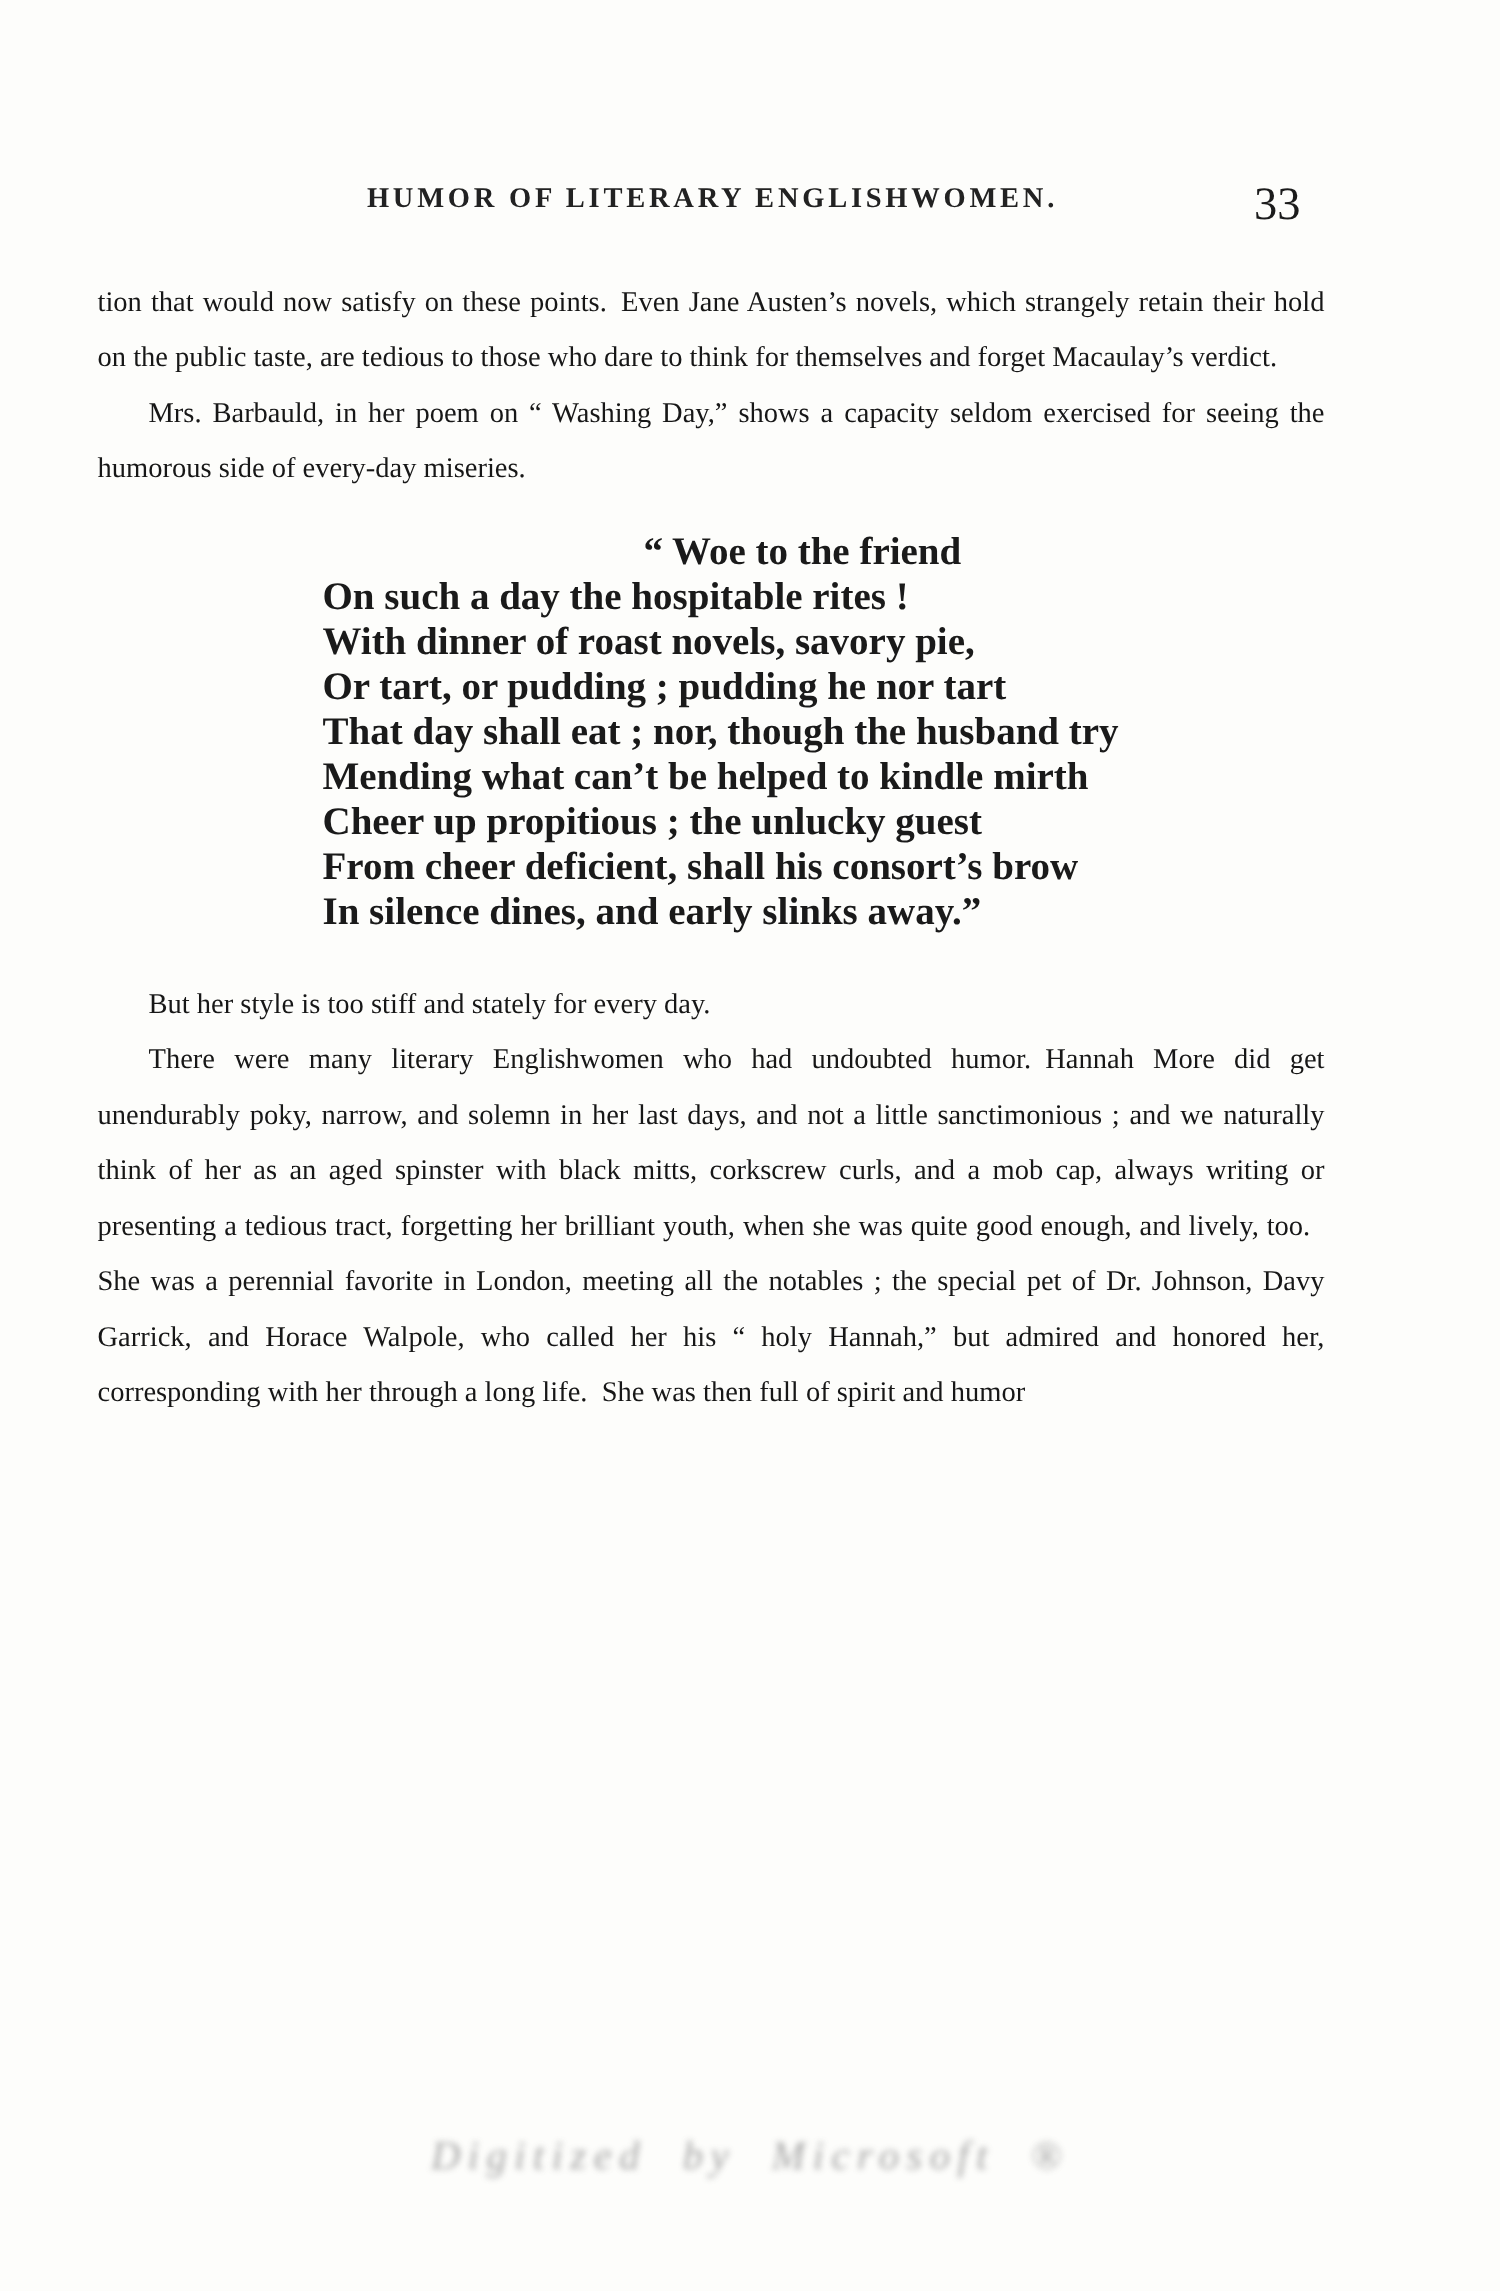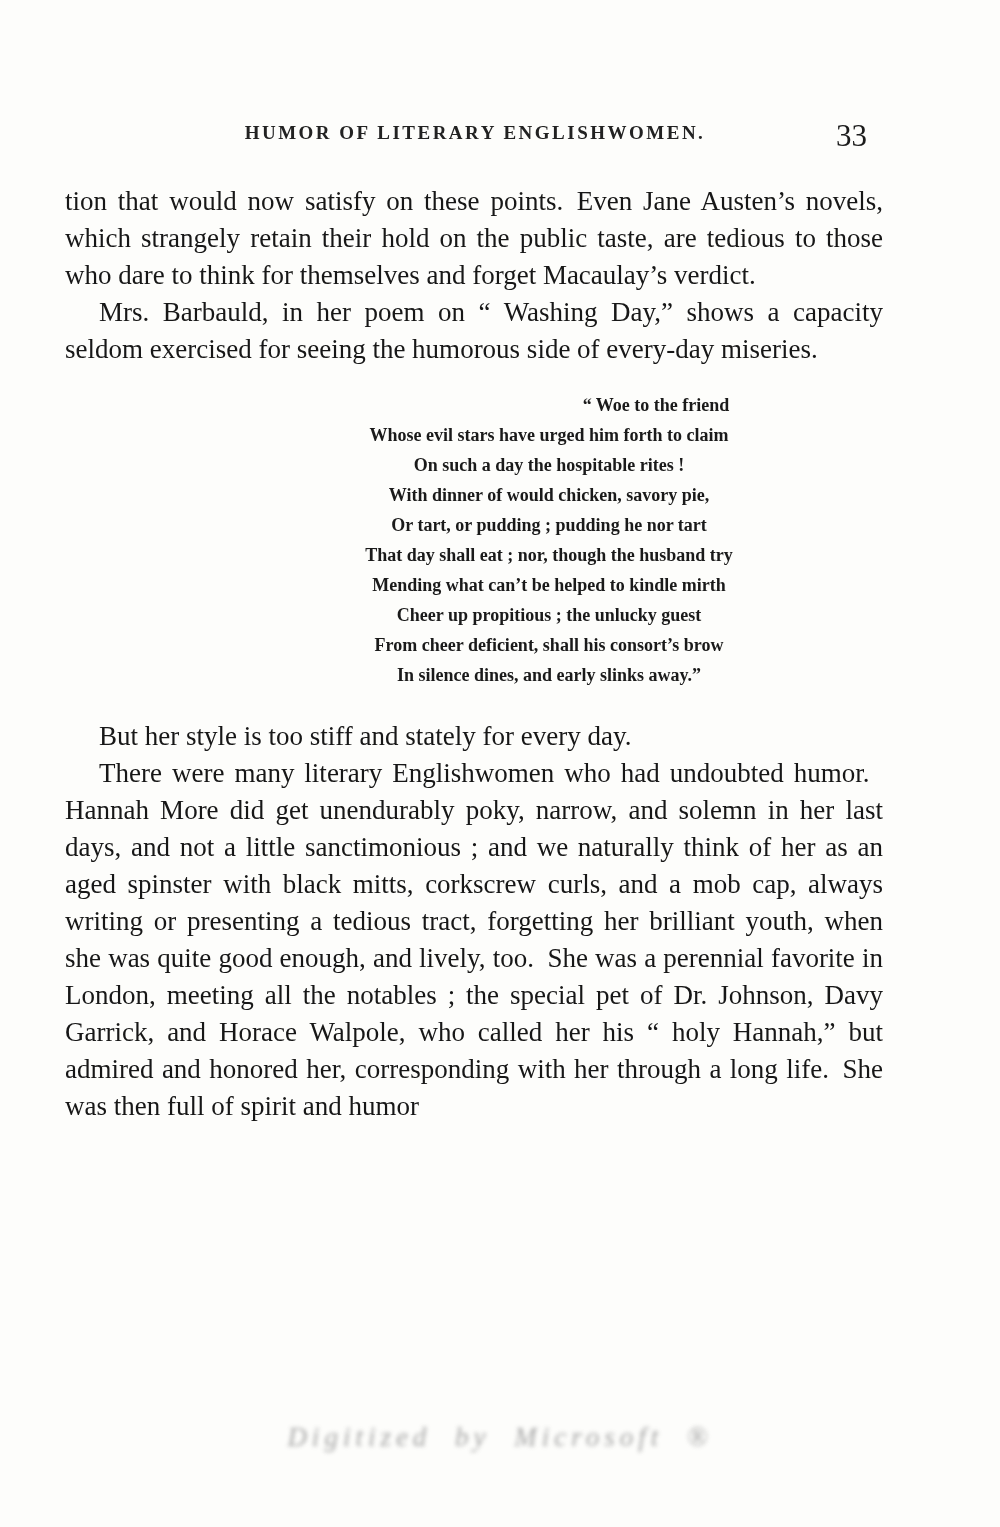--- a/index.html
+++ b/index.html
@@ -41,35 +41,34 @@
   }
 
   .content {
     position: absolute;
     top: 183px;
     left: 65px;
     width: 818px;
   }
 
   p.body-par {
-    font-size: 27px;
+    font-size: 19px;
     line-height: 37px;
     text-align: justify;
     color: #171717;
   }
   p.body-par.indent { text-indent: 34px; }
   p.body-par.space-before { margin-top: 26px; }
 
   .poem {
     margin: 22px 0 28px 150px;
     font-weight: 700;
-    font-size: 18px;
+    font-size: 26px;
     line-height: 30px;
     color: #1a1a1a;
-    text-align: center;
   }
   .poem-line { white-space: nowrap; }
   .poem-line.poem-first { margin-left: 214px; }
 
   .watermark {
     position: absolute;
     top: 1422px;
     left: 0;
     width: 100%;
     text-align: center;
@@ -90,23 +89,22 @@
   <div class="header-row">
     <div class="running-title">HUMOR OF LITERARY ENGLISHWOMEN.</div>
     <div class="page-number">33</div>
   </div>
 
   <div class="content">
       <p class="body-par">tion that would now satisfy on these points. Even Jane Austen’s novels, which strangely retain their hold on the public taste, are tedious to those who dare to think for themselves and forget Macaulay’s verdict.</p>
       <p class="body-par indent">Mrs. Barbauld, in her poem on “ Washing Day,” shows a capacity seldom exercised for seeing the humorous side of every-day miseries.</p>
       <div class="poem">
         <div class="poem-line poem-first">“ Woe to the friend</div>
-        <div class="poem-line">Whose evil stars have urged him forth to claim</div>
         <div class="poem-line">On such a day the hospitable rites !</div>
-        <div class="poem-line">With dinner of would chicken, savory pie,</div>
+        <div class="poem-line">With dinner of roast novels, savory pie,</div>
         <div class="poem-line">Or tart, or pudding ; pudding he nor tart</div>
         <div class="poem-line">That day shall eat ; nor, though the husband try</div>
         <div class="poem-line">Mending what can’t be helped to kindle mirth</div>
         <div class="poem-line">Cheer up propitious ; the unlucky guest</div>
         <div class="poem-line">From cheer deficient, shall his consort’s brow</div>
         <div class="poem-line">In silence dines, and early slinks away.”</div>
       </div>
       <p class="body-par indent space-before">But her style is too stiff and stately for every day.</p>
       <p class="body-par indent">There were many literary Englishwomen who had undoubted humor. Hannah More did get unendurably poky, narrow, and solemn in her last days, and not a little sanctimonious ; and we naturally think of her as an aged spinster with black mitts, corkscrew curls, and a mob cap, always writing or presenting a tedious tract, forgetting her brilliant youth, when she was quite good enough, and lively, too. She was a perennial favorite in London, meeting all the notables ; the special pet of Dr. Johnson, Davy Garrick, and Horace Walpole, who called her his “ holy Hannah,” but admired and honored her, corresponding with her through a long life. She was then full of spirit and humor</p>
     </div>

